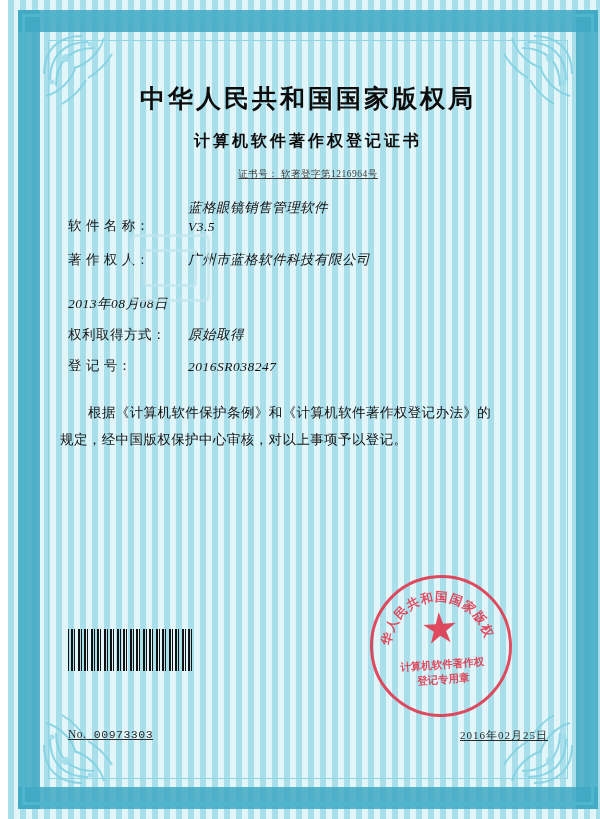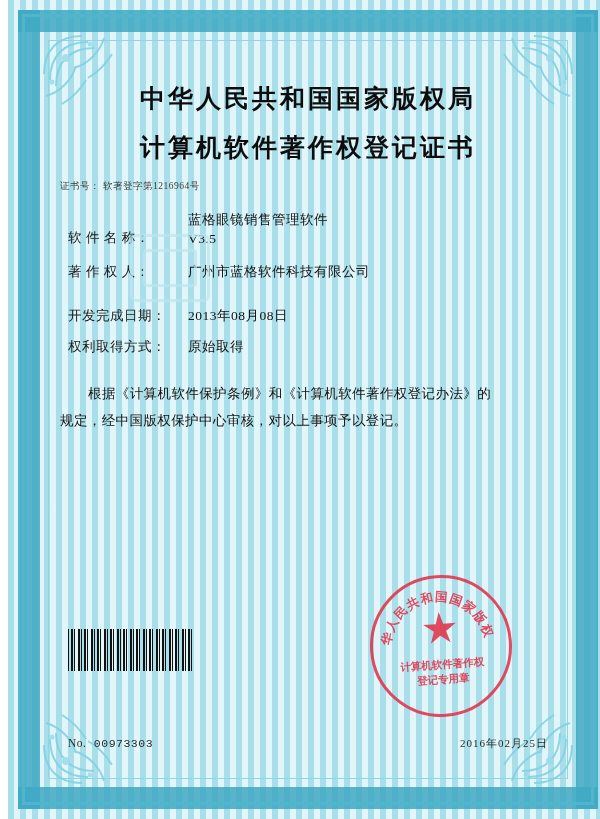--- a/index.html
+++ b/index.html
@@ -91,31 +91,32 @@
   .title-block { text-align: center; padding-top: 30px; }
   .title-main {
     font-size: 25px;
     letter-spacing: 3px;
     color: #0d0d0d;
     font-weight: bold;
     font-family: "Liberation Serif", "DejaVu Serif", serif;
   }
   .title-sub {
     margin-top: 16px;
-    font-size: 25px;
+    font-size: 16px;
     letter-spacing: 3px;
     color: #0d0d0d;
     font-weight: bold;
   }
   .cert-no {
     margin-top: 16px;
-    text-align: left;
+    text-align: center;
     font-size: 9.5px;
     color: #3b3b3b;
     letter-spacing: 0.5px;
+    text-decoration: underline;
   }
 
   .fields {
     margin-top: 18px;
     padding-left: 8px;
     color: #1a1a1a;
   }
   .field-row {
     display: flex;
     align-items: flex-end;
@@ -127,20 +128,21 @@
     width: 120px;
     flex: 0 0 120px;
     color: #1a1a1a;
     letter-spacing: 0.5px;
     white-space: nowrap;
   }
   .field-value {
     flex: 1;
     color: #111;
     letter-spacing: 0.5px;
+    font-style: italic;
   }
   .field-value .line2 {
     display: block;
     margin-top: 2px;
   }
   .group-lower { margin-top: 26px; }
 
   .statement {
     margin-top: 24px;
     font-size: 13.5px;
@@ -198,26 +200,27 @@
     font-size: 10.5px;
     line-height: 1.5;
     font-weight: bold;
   }
 
   
   .footer {
     position: absolute;
     left: 8px;
     right: 8px;
-    bottom: 16px;
+    bottom: 24px;
     display: flex;
     justify-content: space-between;
-    align-items: center;
+    align-items: flex-start;
     font-size: 11.5px;
     color: #2a2a2a;
+    text-decoration: underline;
   }
   .footer-no {
     font-family: "Liberation Mono", "DejaVu Sans Mono", monospace;
     letter-spacing: 0.5px;
   }
   .footer-no .prefix { font-family: "Liberation Serif", serif; }
   .footer-date {
     letter-spacing: 1px;
     font-size: 11px;
   }
@@ -339,26 +342,29 @@
         </div>
       </div>
       <div class="field-row" style="margin-top:14px">
         <div class="field-label">著 作 权 人：</div>
         <div class="field-value">广州市蓝格软件科技有限公司</div>
       </div>
     </div>
 
     <div class="fields group-lower">
       <div class="field-row tight">
-        <div class="field-label">开发完成日期：</div>
         <div class="field-value">2013年08月08日</div>
       </div>
       <div class="field-row tight">
         <div class="field-label">权利取得方式：</div>
         <div class="field-value">原始取得</div>
+      </div>
+      <div class="field-row tight">
+        <div class="field-label">登 记 号：</div>
+        <div class="field-value">2016SR038247</div>
       </div>
     </div>
 
     <div class="statement">
       <p class="indent">根据《计算机软件保护条例》和《计算机软件著作权登记办法》的</p>
       <p>规定，经中国版权保护中心审核，对以上事项予以登记。</p>
     </div>
 
     <div class="barcode"></div>
 

